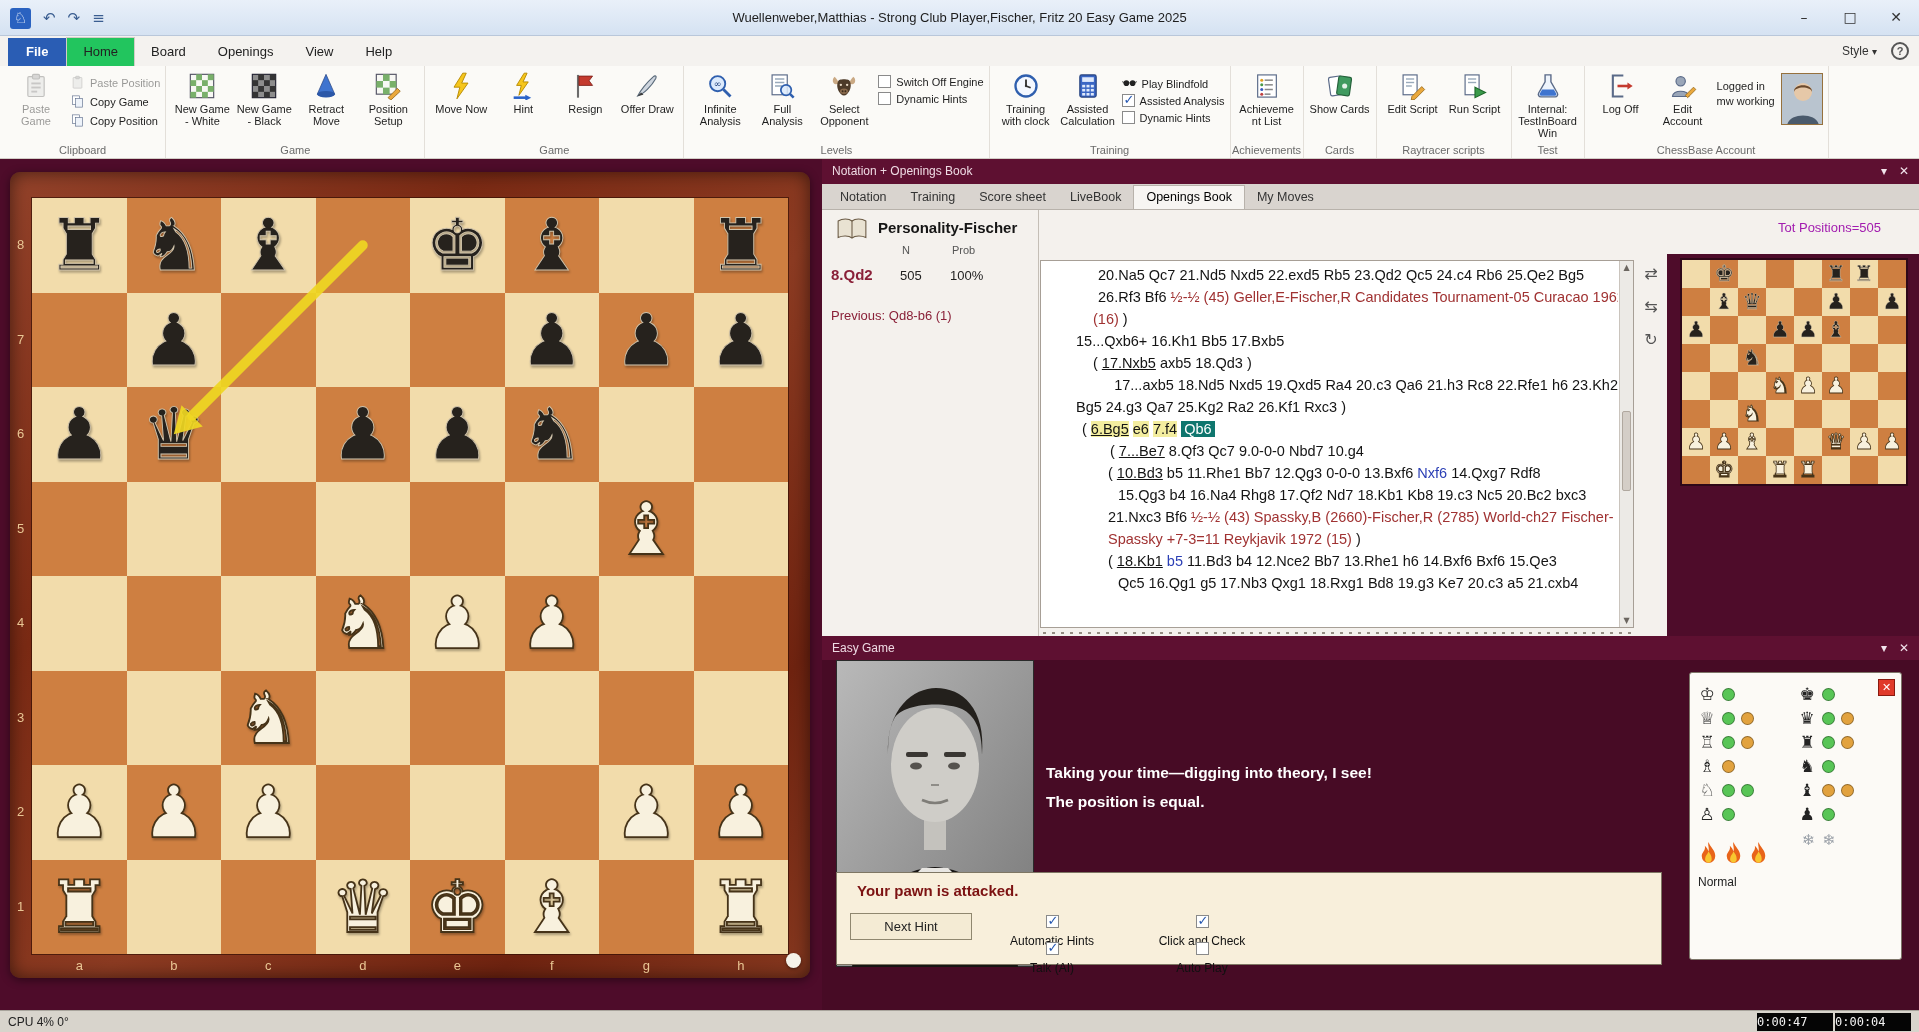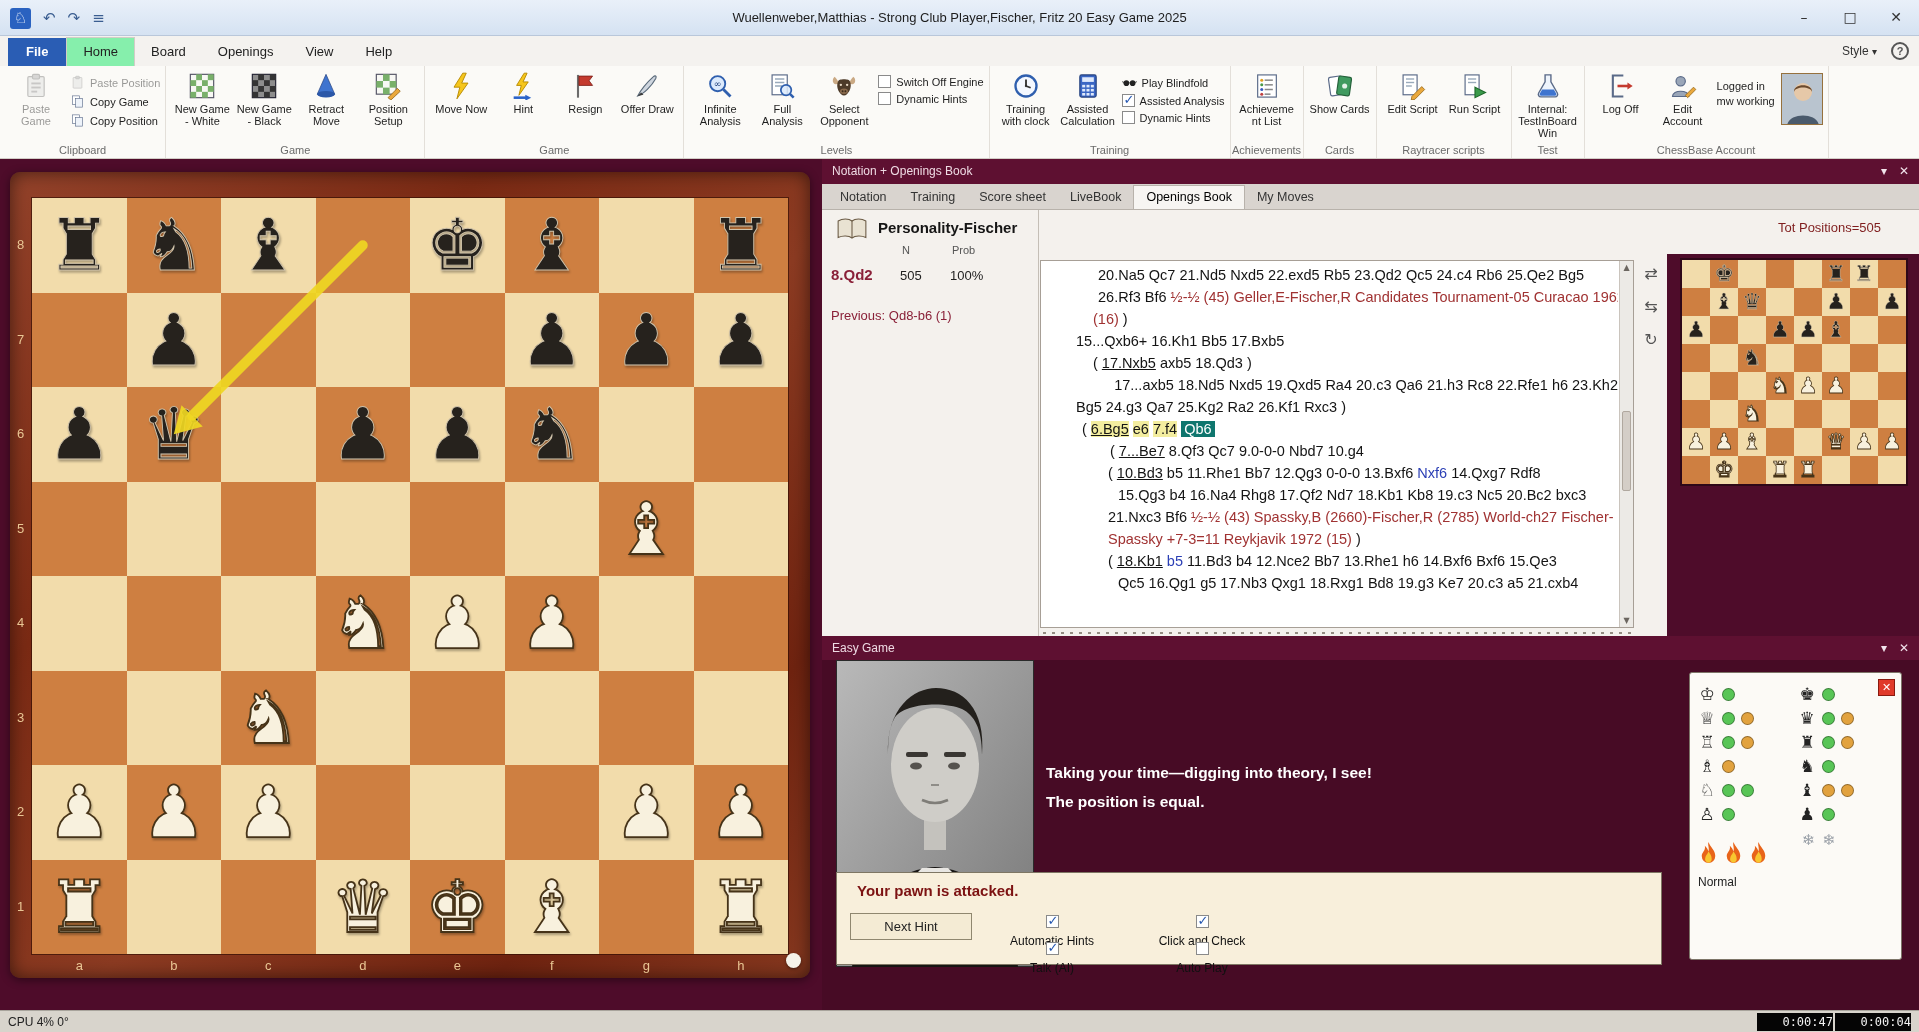--- a/index.html
+++ b/index.html
@@ -18,42 +18,42 @@
   font-size:13px; color:#1d1d1d; }
 .tb-controls { position:absolute; right:0; top:0; display:flex; z-index:2; }
 .wc { width:46px; height:35px; text-align:center; line-height:35px; font-size:14px; color:#333;
   font-family:"DejaVu Sans",sans-serif; }
 
 
 .menubar { position:absolute; top:36px; left:0; width:100%; height:30px; background:#f4f2ef; }
 .menu-tabs { position:absolute; left:8px; bottom:0; display:flex; align-items:flex-end; }
 .tab { padding:6px 16px 7px; font-size:13px; color:#222; }
 .tab.file { background:#2a5db4; color:#fff; font-weight:bold; padding:6px 18px 7px; }
-.tab.selected { background:#86efac; border:1px solid #d2cdc7; border-bottom:none; }
+.tab.selected { background:#22c55e; border:1px solid #d2cdc7; border-bottom:none; }
 .menubar-right { position:absolute; right:10px; top:6px; display:flex; align-items:center; gap:14px;
   font-size:12px; color:#333; }
 .style-btn .dd { font-family:"DejaVu Sans",sans-serif; font-size:10px; }
 .help-circle { width:18px; height:18px; border:2px solid #555; border-radius:50%; text-align:center;
   line-height:14px; font-size:11px; font-weight:bold; color:#555; }
 
 
 .ribbon { position:absolute; top:66px; left:0; width:100%; height:93px; background:#fbfaf7;
   border-bottom:1px solid #d2cdc7; display:flex; align-items:stretch; }
 .rgroup { position:relative; padding:3px 5px 16px; border-right:1px solid #e3dfd9; }
 .rgroup-body { display:flex; align-items:flex-start; }
 .rgroup-label { position:absolute; bottom:2px; left:0; right:0; text-align:center; font-size:11px;
   color:#6b6b6b; white-space:nowrap; }
 .rbtn { display:flex; flex-direction:column; align-items:center; width:62px; padding:2px 1px; }
 .rbtn .ric { width:30px; height:30px; display:flex; align-items:center; justify-content:center; }
 .rbtn .rlab { font-size:11px; line-height:12px; text-align:center; color:#1e1e1e; margin-top:2px;
   overflow-wrap:anywhere; }
 .rbtn.disabled, .small-btn.disabled { filter:grayscale(1); opacity:.45; }
 .rcol { display:flex; flex-direction:column; gap:4px; padding-top:6px; padding-left:3px; }
 .small-btn { display:flex; align-items:center; gap:5px; font-size:11px; color:#1e1e1e; white-space:nowrap; }
-.check-item { display:flex; align-items:center; gap:5px; font-size:11px; color:#1e1e1e; white-space:nowrap; }
+.check-item { display:flex; align-items:flex-end; gap:5px; font-size:11px; color:#1e1e1e; white-space:nowrap; }
 .cb { width:13px; height:13px; background:#fff; border:1px solid #8a8a8a; position:relative; flex:none; }
 .cb.on::after { content:"✓"; position:absolute; left:1px; top:-3px; font-size:13px; color:#2456b0;
   font-family:"DejaVu Sans",sans-serif; }
 .account-text { font-size:11px; color:#1e1e1e; line-height:15px; padding-top:4px; white-space:nowrap; }
 .avatar { width:42px; height:52px; border:1px solid #96713d; margin-left:6px; margin-top:4px; overflow:hidden; }
 .sic { display:inline-flex; align-items:center; }
 
 
 .board-panel { position:absolute; left:0; top:159px; width:822px; height:851px; background:#4e0c2a; }
 .board-frame { position:absolute; left:10px; top:13px; width:800px; height:806px; border-radius:10px;
@@ -84,21 +84,21 @@
   font-family:"DejaVu Sans",sans-serif; font-size:12px; color:#f2e4ec; }
 .np-tabs { position:absolute; top:25px; width:100%; height:26px; background:#d9d4cf; display:flex;
   align-items:flex-end; padding-left:6px; border-bottom:1px solid #b8b2ab; }
 .np-tab { font-size:12.5px; color:#333; padding:4px 12px 5px; }
 .np-tab.sel { background:#f7f5f2; border:1px solid #b8b2ab; border-bottom:none; color:#000; }
 .np-body { position:absolute; top:51px; width:100%; height:426px; background:#f4f1ed; }
 .book-icon { position:absolute; left:14px; top:6px; }
 .book-title { position:absolute; left:56px; top:9px; font-size:15px; font-weight:bold; color:#151515; }
 .colhead { position:absolute; top:34px; font-size:11px; color:#555; }
 .colhead.n { left:80px; } .colhead.p { left:130px; }
-.tot { position:absolute; right:38px; top:10px; font-size:13px; color:#7f1d1d; }
+.tot { position:absolute; right:38px; top:10px; font-size:13px; color:#a21caf; }
 .bk-move { position:absolute; left:9px; top:56px; font-size:15px; font-weight:bold; color:#8a2038; }
 .bk-n { position:absolute; left:78px; top:58px; font-size:13px; color:#222; }
 .bk-prob { position:absolute; left:128px; top:58px; font-size:13px; color:#222; }
 .bk-prev { position:absolute; left:9px; top:98px; font-size:13px; color:#8a2038; }
 .vsplit { position:absolute; left:216px; top:0; bottom:0; width:1px; background:#c4beb6; }
 .note-pane { position:absolute; left:218px; top:50px; width:594px; height:368px; background:#fff;
   border:1px solid #a79f96; }
 .note-lines { position:absolute; left:0; top:3px; right:15px; bottom:0; overflow:hidden;
   font-size:14.5px; line-height:22px; color:#141414; }
 .nline { white-space:nowrap; }
@@ -150,21 +150,21 @@
 .extraicons { position:absolute; left:112px; top:158px; display:flex; gap:8px; color:#9aa0a8;
   font-size:15px; font-family:"DejaVu Sans",sans-serif; }
 .flames { position:absolute; left:8px; top:168px; display:flex; gap:4px; }
 .mode-label { position:absolute; left:8px; top:202px; font-size:12px; color:#222; }
 
 
 .statusbar { position:absolute; left:0; top:1010px; width:100%; height:26px; background:#d8d4cc;
   border-top:1px solid #a8a49c; }
 .cpu { position:absolute; left:8px; top:4px; font-size:12px; color:#222; }
 .clock { position:absolute; top:2px; width:76px; height:18px; background:#050505; color:#f2f2f2;
-  font-family:"DejaVu Sans Mono",monospace; font-size:12px; text-align:right; line-height:18px; }
+  font-family:"DejaVu Sans Mono",monospace; font-size:12px; text-align:left; line-height:18px; }
 .clock.c1 { right:86px; } .clock.c2 { right:8px; }
 </style>
 </head>
 <body>
 
 <div id="app">
 
   <div class="titlebar">
     <div class="tb-left">
       <div class="tb-appicon">♘</div>

